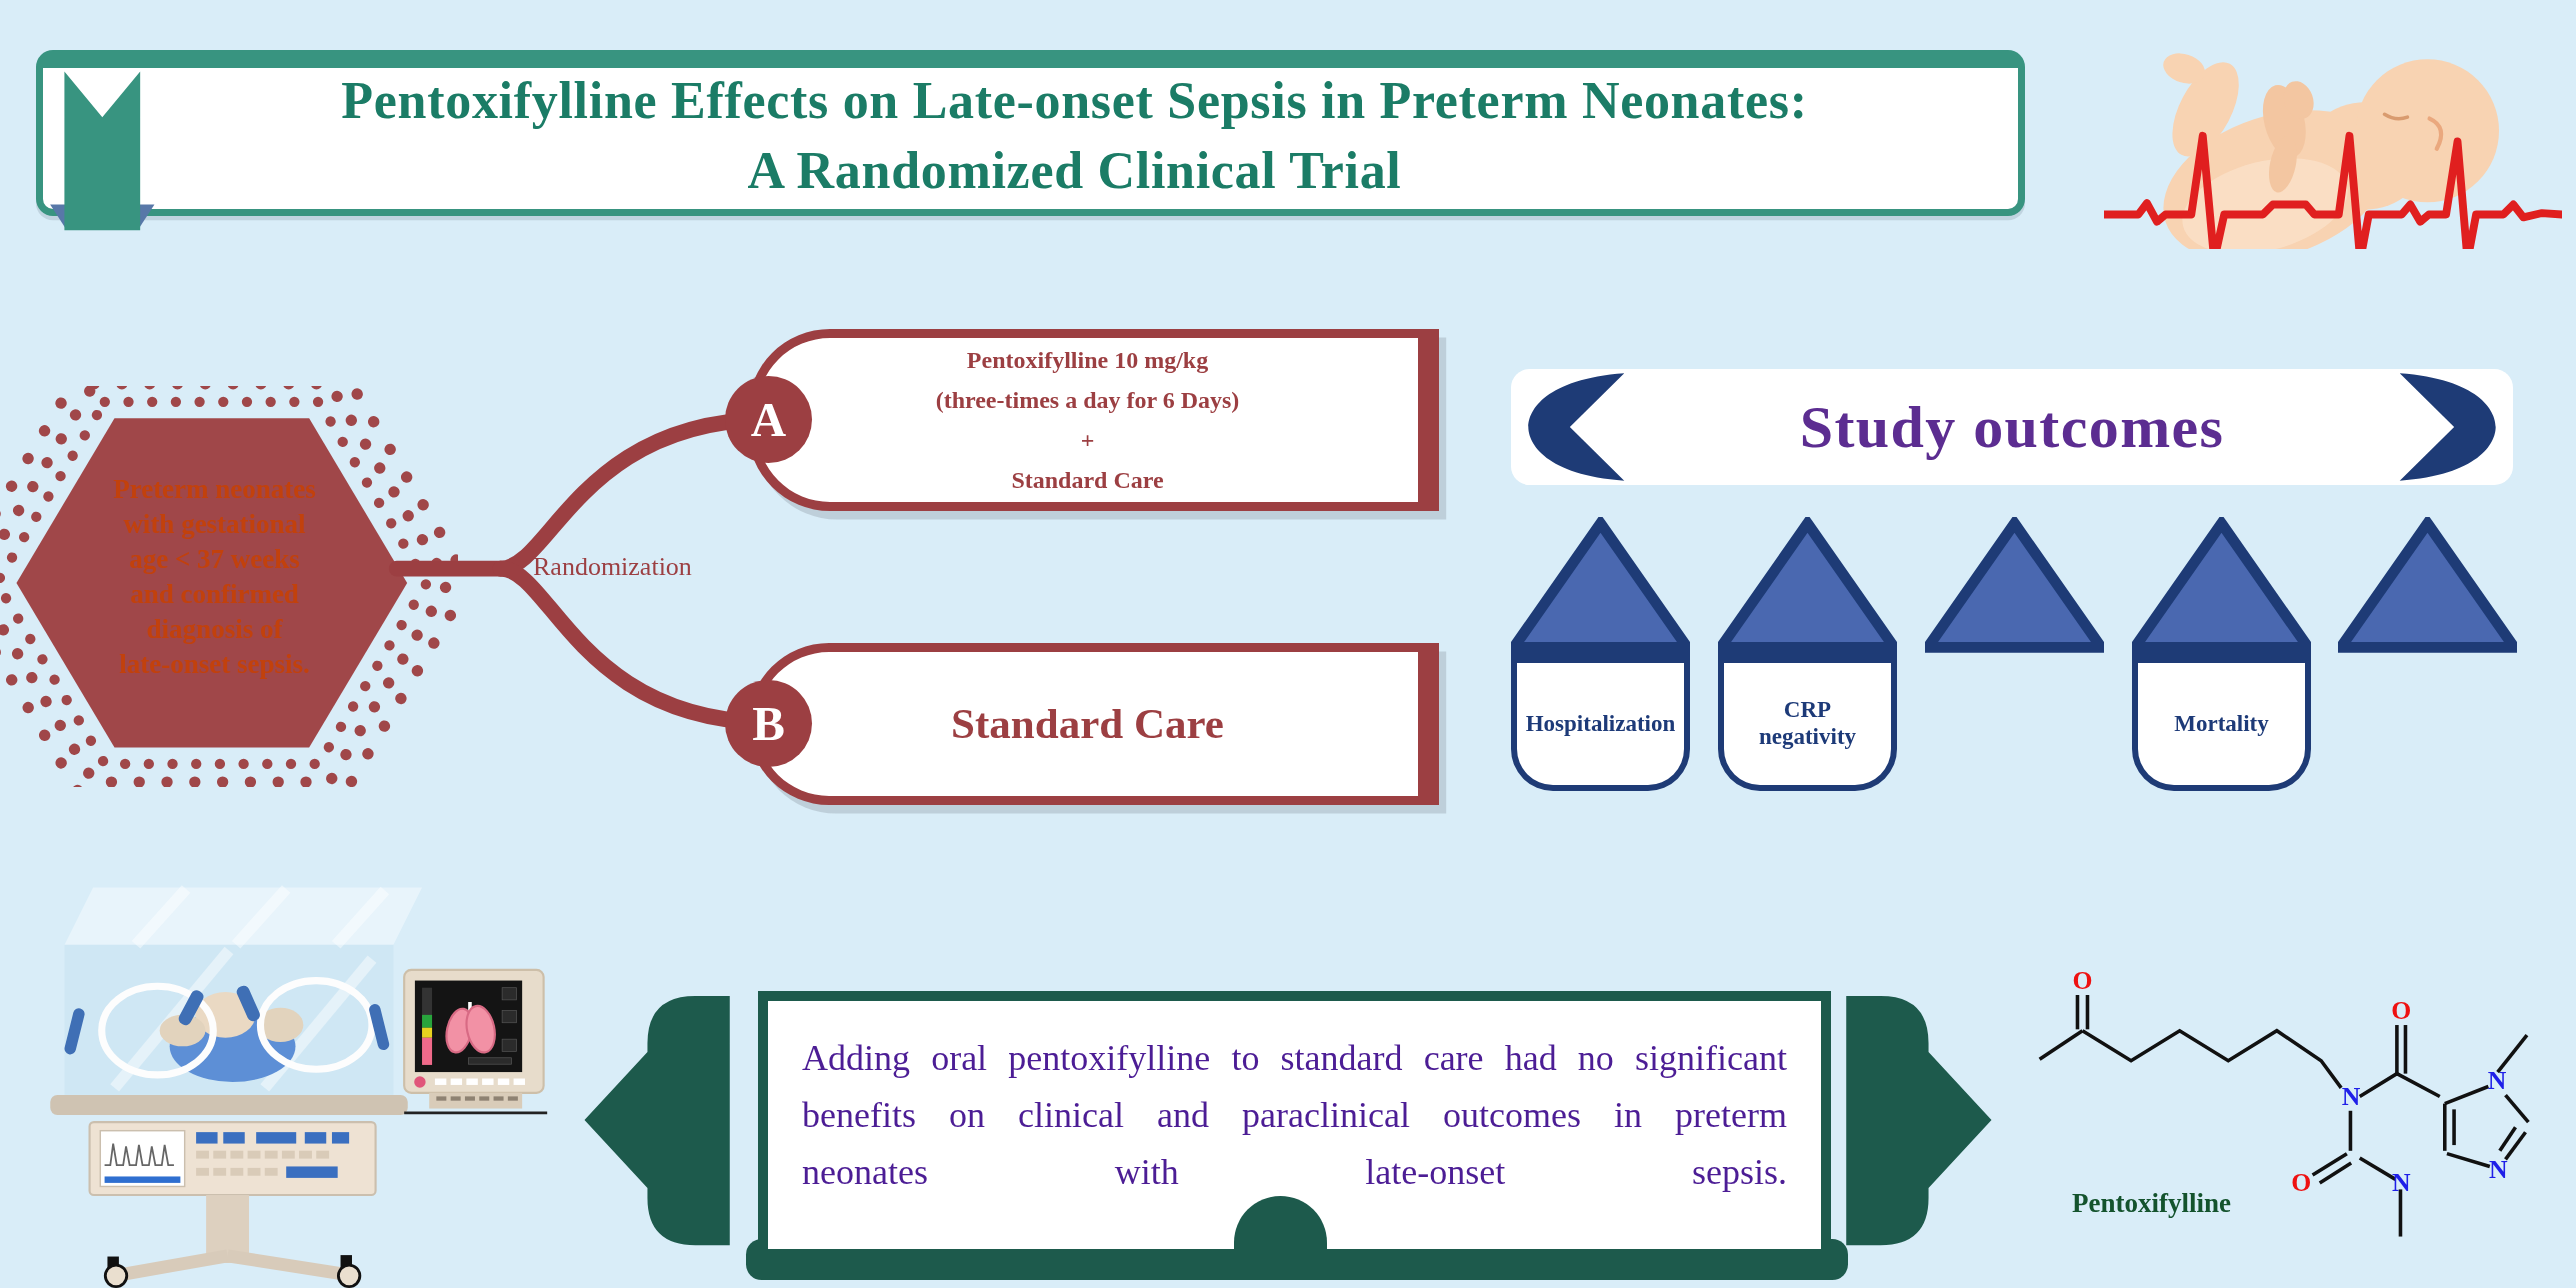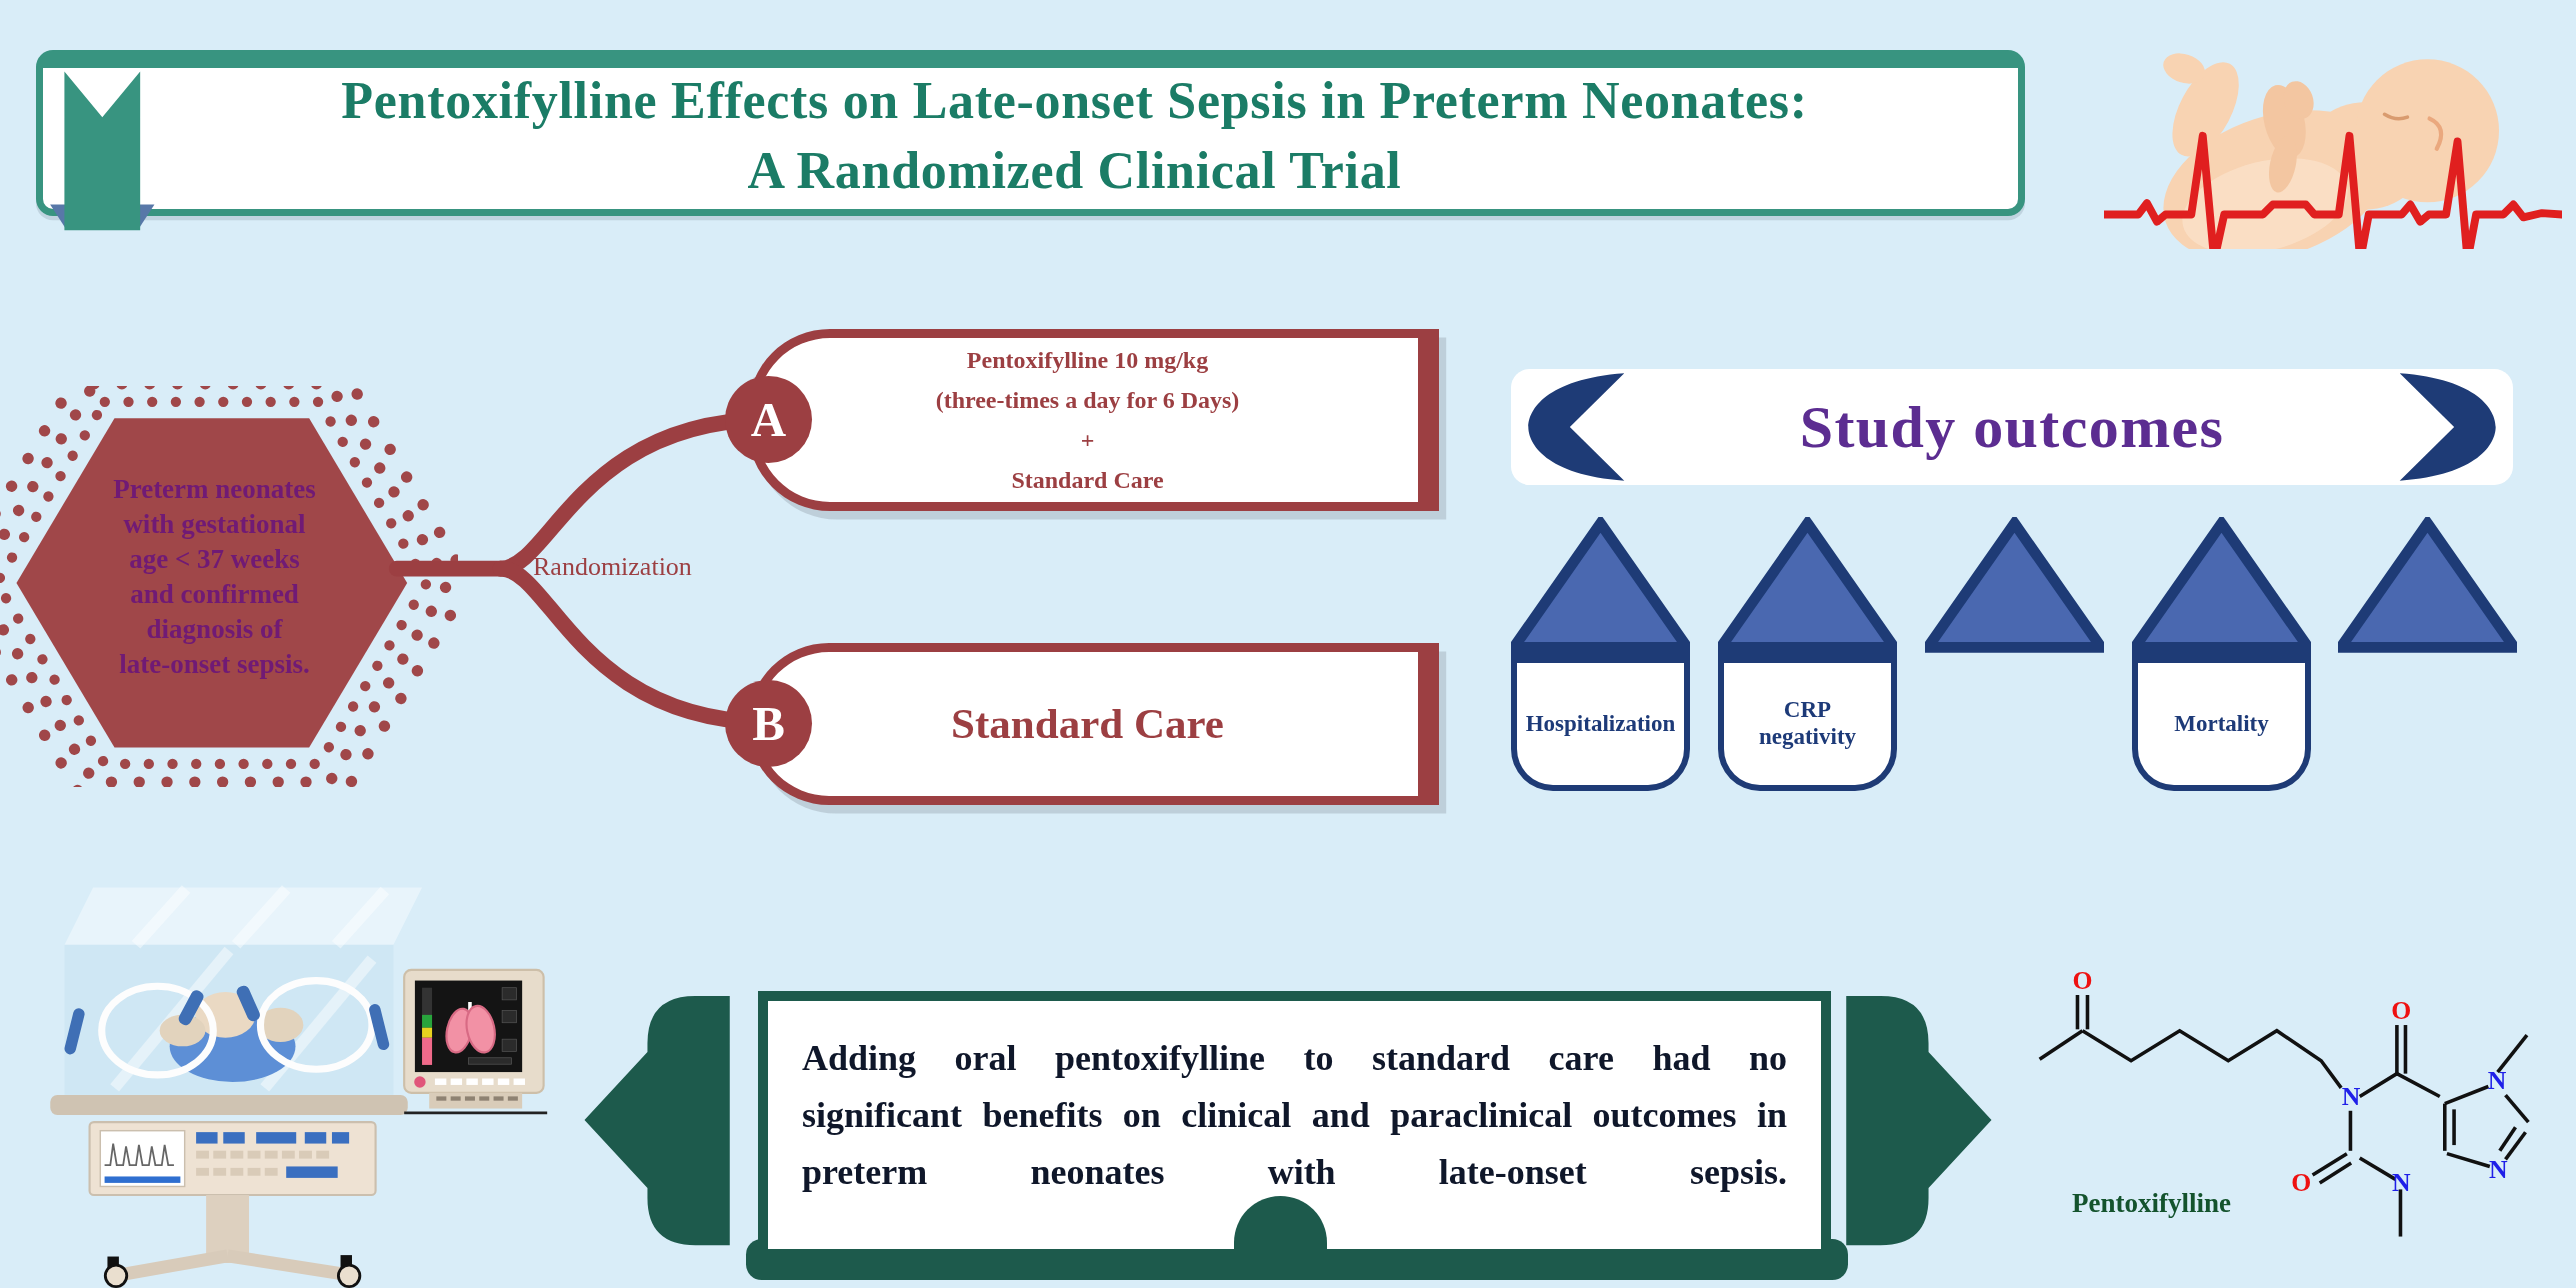--- a/index.html
+++ b/index.html
@@ -20,21 +20,21 @@
     font-size:52px; font-weight:bold; color:#1b7c66; line-height:70px;
     letter-spacing:0.7px;
     text-align:center;
   }
   .ribbon-svg { position:absolute; left:0; top:0; }
   .logo-svg { position:absolute; left:2104px; top:34px; }
   
   .hex-svg { position:absolute; left:0; top:386px; }
   .hex-text {
     position:absolute; left:82px; top:472px; width:265px;
-    text-align:center; color:#701a75; font-weight:bold; font-size:27px;
+    text-align:center; color:#c2410c; font-weight:bold; font-size:27px;
     line-height:35px; white-space:pre-line;
   }
   .fork-svg { position:absolute; left:386px; top:386px; }
   .randomization-label {
     position:absolute; left:533px; top:552px;
     font-size:26px; font-weight:normal; color:#9c3f42;
   }
   
   .arm-box {
     position:absolute; left:748px; width:691px; box-sizing:border-box;
@@ -87,21 +87,21 @@
   .concl-dome {
     position:absolute; left:1234px; top:1196px; width:93px; height:68px;
     background:#1d5a4c; border-radius:47px 47px 0 0; z-index:3;
   }
   .concl-box {
     position:absolute; left:758px; top:991px; width:1073px; height:279px;
     box-sizing:border-box; background:#ffffff; border:10px solid #1d5a4c;
     border-bottom-width:21.5px; z-index:2; padding:29px 34px 0 34px;
   }
   .concl-text {
-    font-size:36px; font-weight:bold; color:#0f172a; line-height:57px;
+    font-size:36px; font-weight:normal; color:#4c1d95; line-height:57px;
     text-align:justify; text-align-last:justify; word-spacing:5.7px;
   }
   .pointer-svg { position:absolute; left:558px; top:973px; z-index:2; }
   
   .incubator-svg { position:absolute; left:50px; top:859px; }
   .molecule-svg { position:absolute; left:2032px; top:945px; }
   .molecule-label {
     position:absolute; left:2072px; top:1188px; font-size:27px; font-weight:bold; color:#14532d;
   }
   .atom-label { font-weight:bold; font-size:36px; font-family:"Liberation Serif","DejaVu Serif",serif; }

